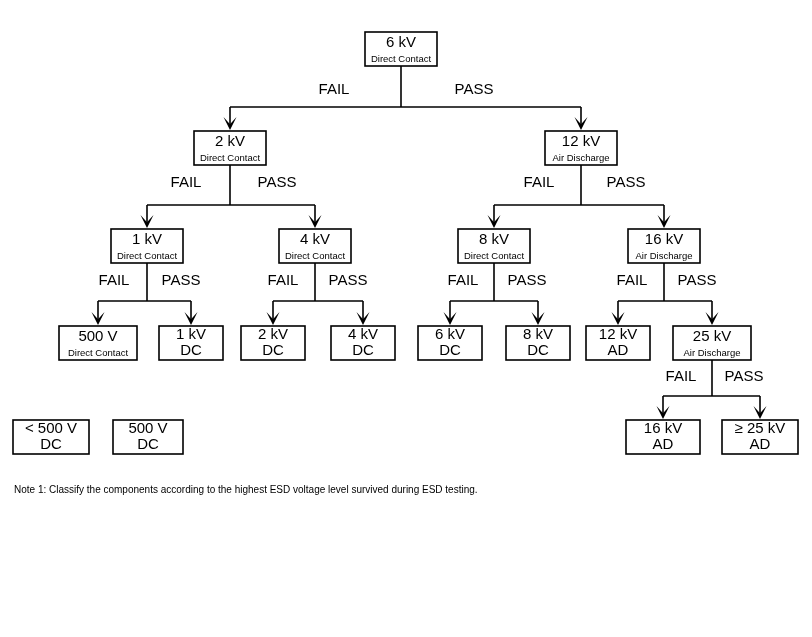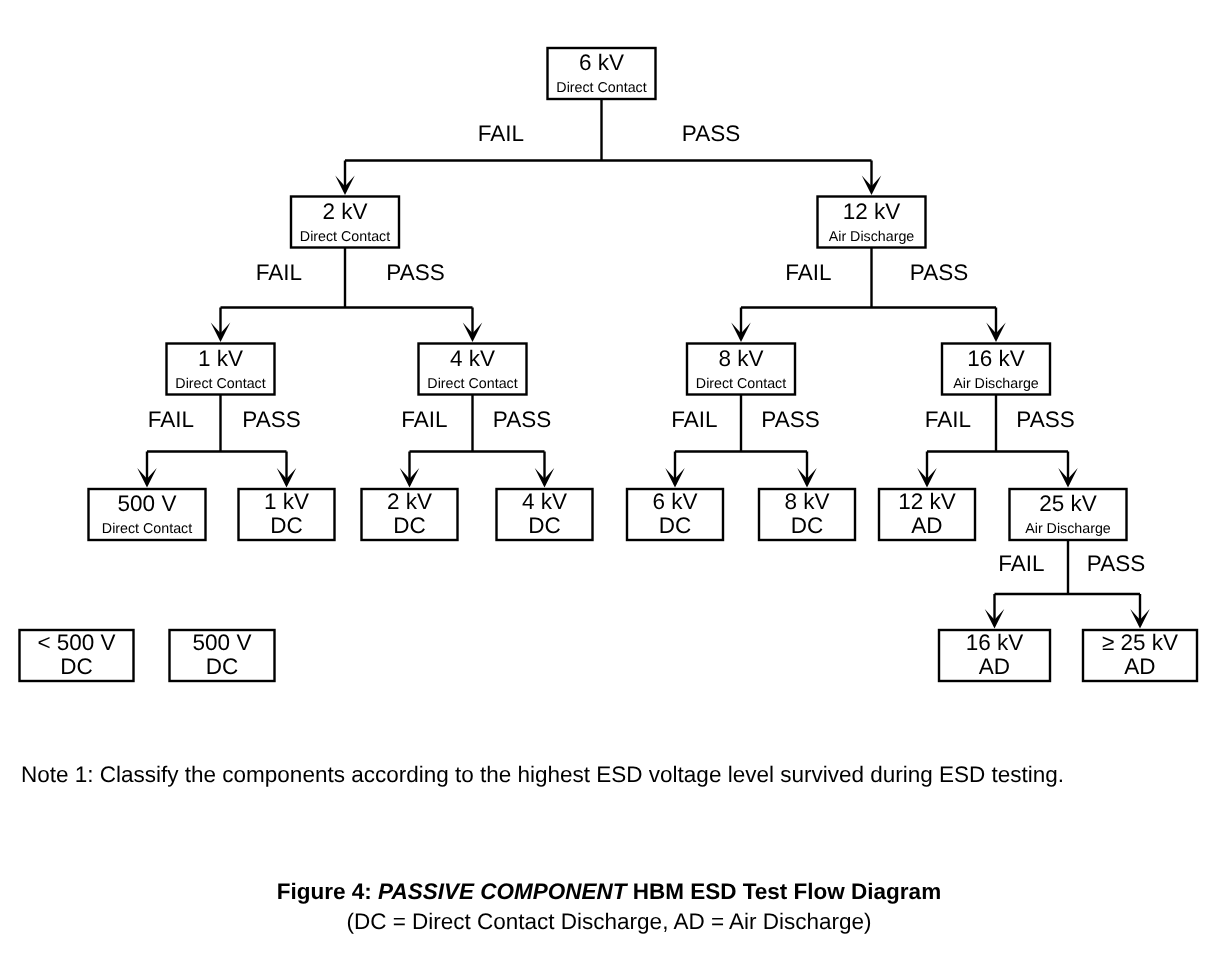--- a/index.html
+++ b/index.html
@@ -67,23 +67,23 @@
     fill: #000000;
     text-anchor: middle;
     dominant-baseline: middle;
   }
   .arrow-head {
     fill: #000000;
   }
   .note-text {
     position: absolute;
     left: 14px;
-    top: 508px;
+    top: 484px;
     width: 790px;
-    font-size: 15px;
+    font-size: 10px;
     line-height: 1.25;
     color: #000000;
     font-family: "Liberation Sans", sans-serif;
   }
   .caption-block {
     position: absolute;
     left: 0;
     top: 586px;
     width: 812px;
     text-align: center;
@@ -287,18 +287,14 @@
         <g>
           <rect x="722" y="420" width="76" height="34" class="node-box"></rect>
           <text x="760" y="429.5" class="node-title">≥ 25 kV</text>
           <text x="760" y="445.5" class="node-sub-big">AD</text>
         </g>
       </g>
   </svg>
 
   <div class="note-text">Note 1:  Classify the components according to the highest ESD voltage level survived during ESD testing.</div>
 
-  <div class="caption-block">
-    <div class="caption-line1"><span>Figure 4: </span><span class="ital">PASSIVE COMPONENT</span><span> HBM ESD Test Flow Diagram</span></div>
-    <div class="caption-line2">(DC = Direct Contact Discharge, AD = Air Discharge)</div>
-  </div>
 
 </div>
 
 </body></html>

